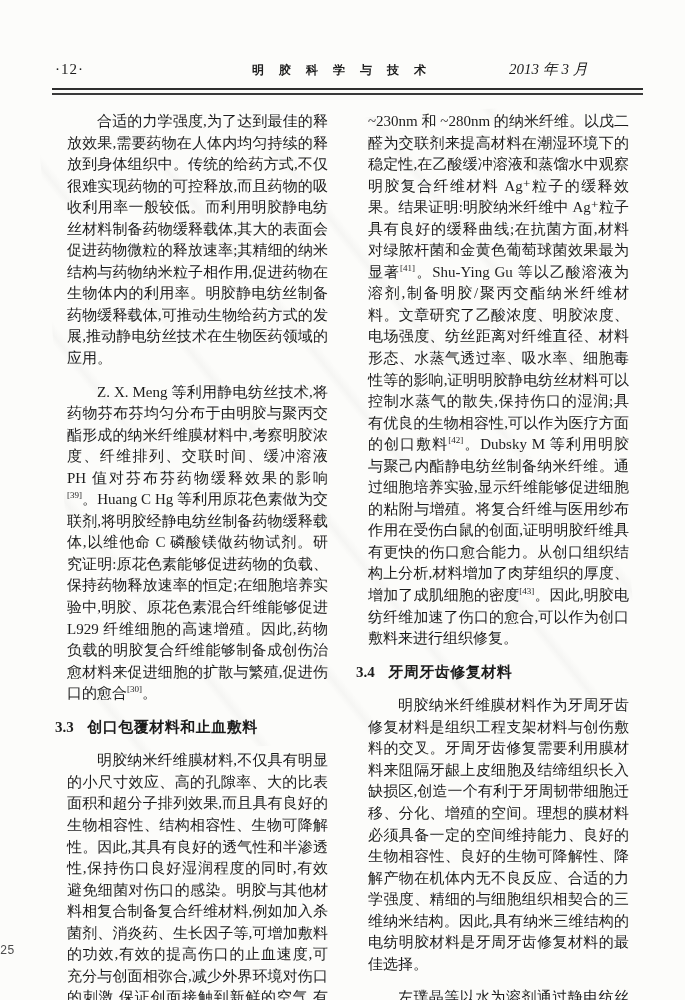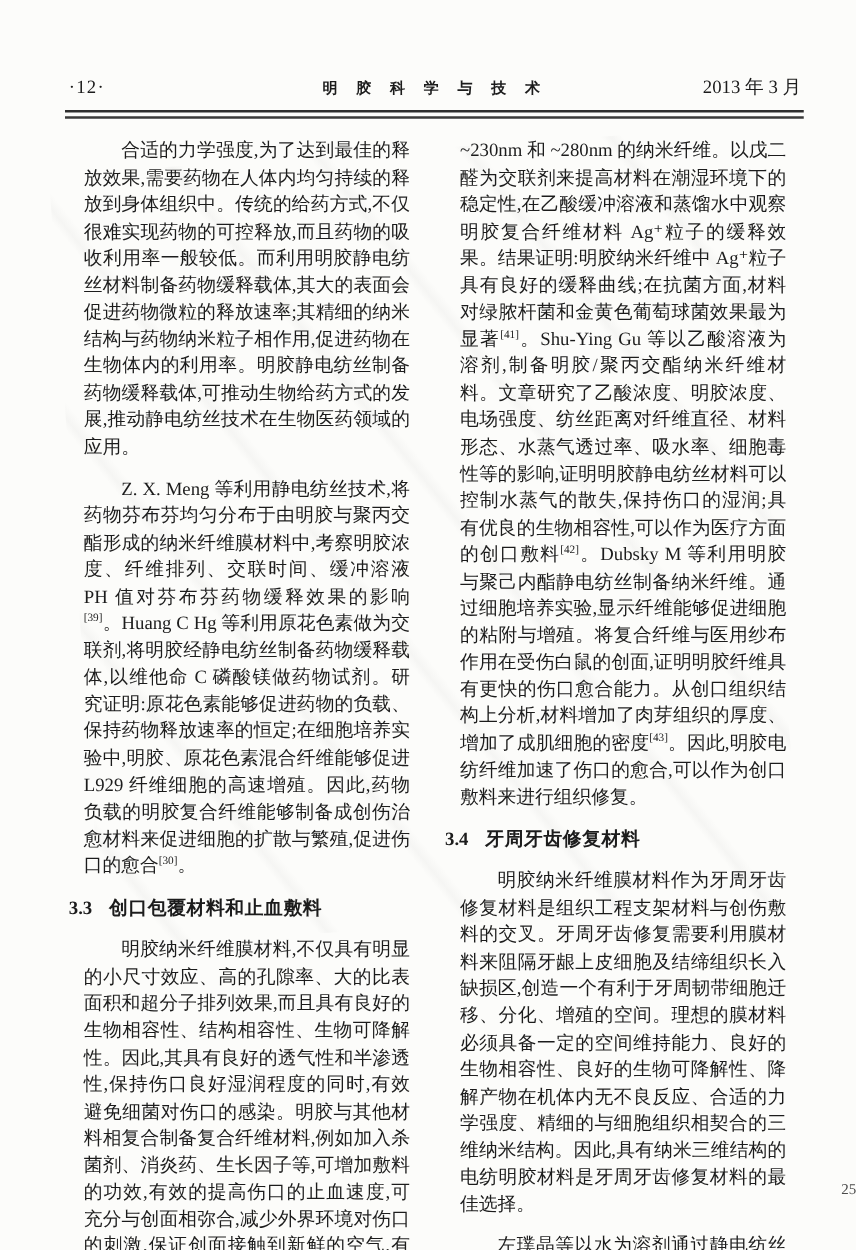--- a/index.html
+++ b/index.html
@@ -32,42 +32,43 @@
       rgba(120,120,120,0.00) 60px,
       rgba(120,120,120,0.00) 96px
     );
     transform: rotate(-4deg);
     pointer-events: none;
   }
   .header {
     position: absolute;
     top: 60px;
     left: 55px;
-    right: 44px;
+    right: 56px;
     height: 24px;
     display: flex;
     align-items: baseline;
     justify-content: space-between;
     font-size: 15px;
   }
   .header .page-no {
     width: 120px;
     letter-spacing: 1px;
   }
   .header .journal {
     flex: 1;
     text-align: center;
     font-size: 12px;
     letter-spacing: 6px;
     font-weight: bold;
     font-family: "Liberation Serif", "DejaVu Serif", serif;
   }
   .header .issue {
     width: 120px;
-    text-align: right;
+    text-align: left;
+    font-style: italic;
   }
   .rule-double {
     position: absolute;
     top: 88px;
     left: 52px;
     right: 42px;
     height: 3px;
     border-top: 2px solid #2e2e2e;
     border-bottom: 2px solid #3a3a3a;
   }
@@ -106,24 +107,24 @@
     font-size: 9px;
     line-height: 0;
     vertical-align: 6px;
     letter-spacing: 0;
   }
   .footer {
     position: absolute;
     top: 944px;
     left: 0;
     width: 100%;
-    text-align: right;
+    text-align: left;
     font-size: 12px;
     color: #4a4a4a;
-    font-family: Liberation Serif, serif;
+    font-family: Liberation Mono, monospace;
   }
 </style>
 </head>
 <body>
 
 <div class="page">
 
   <div class="watermark"></div>
 
   <div class="header">

